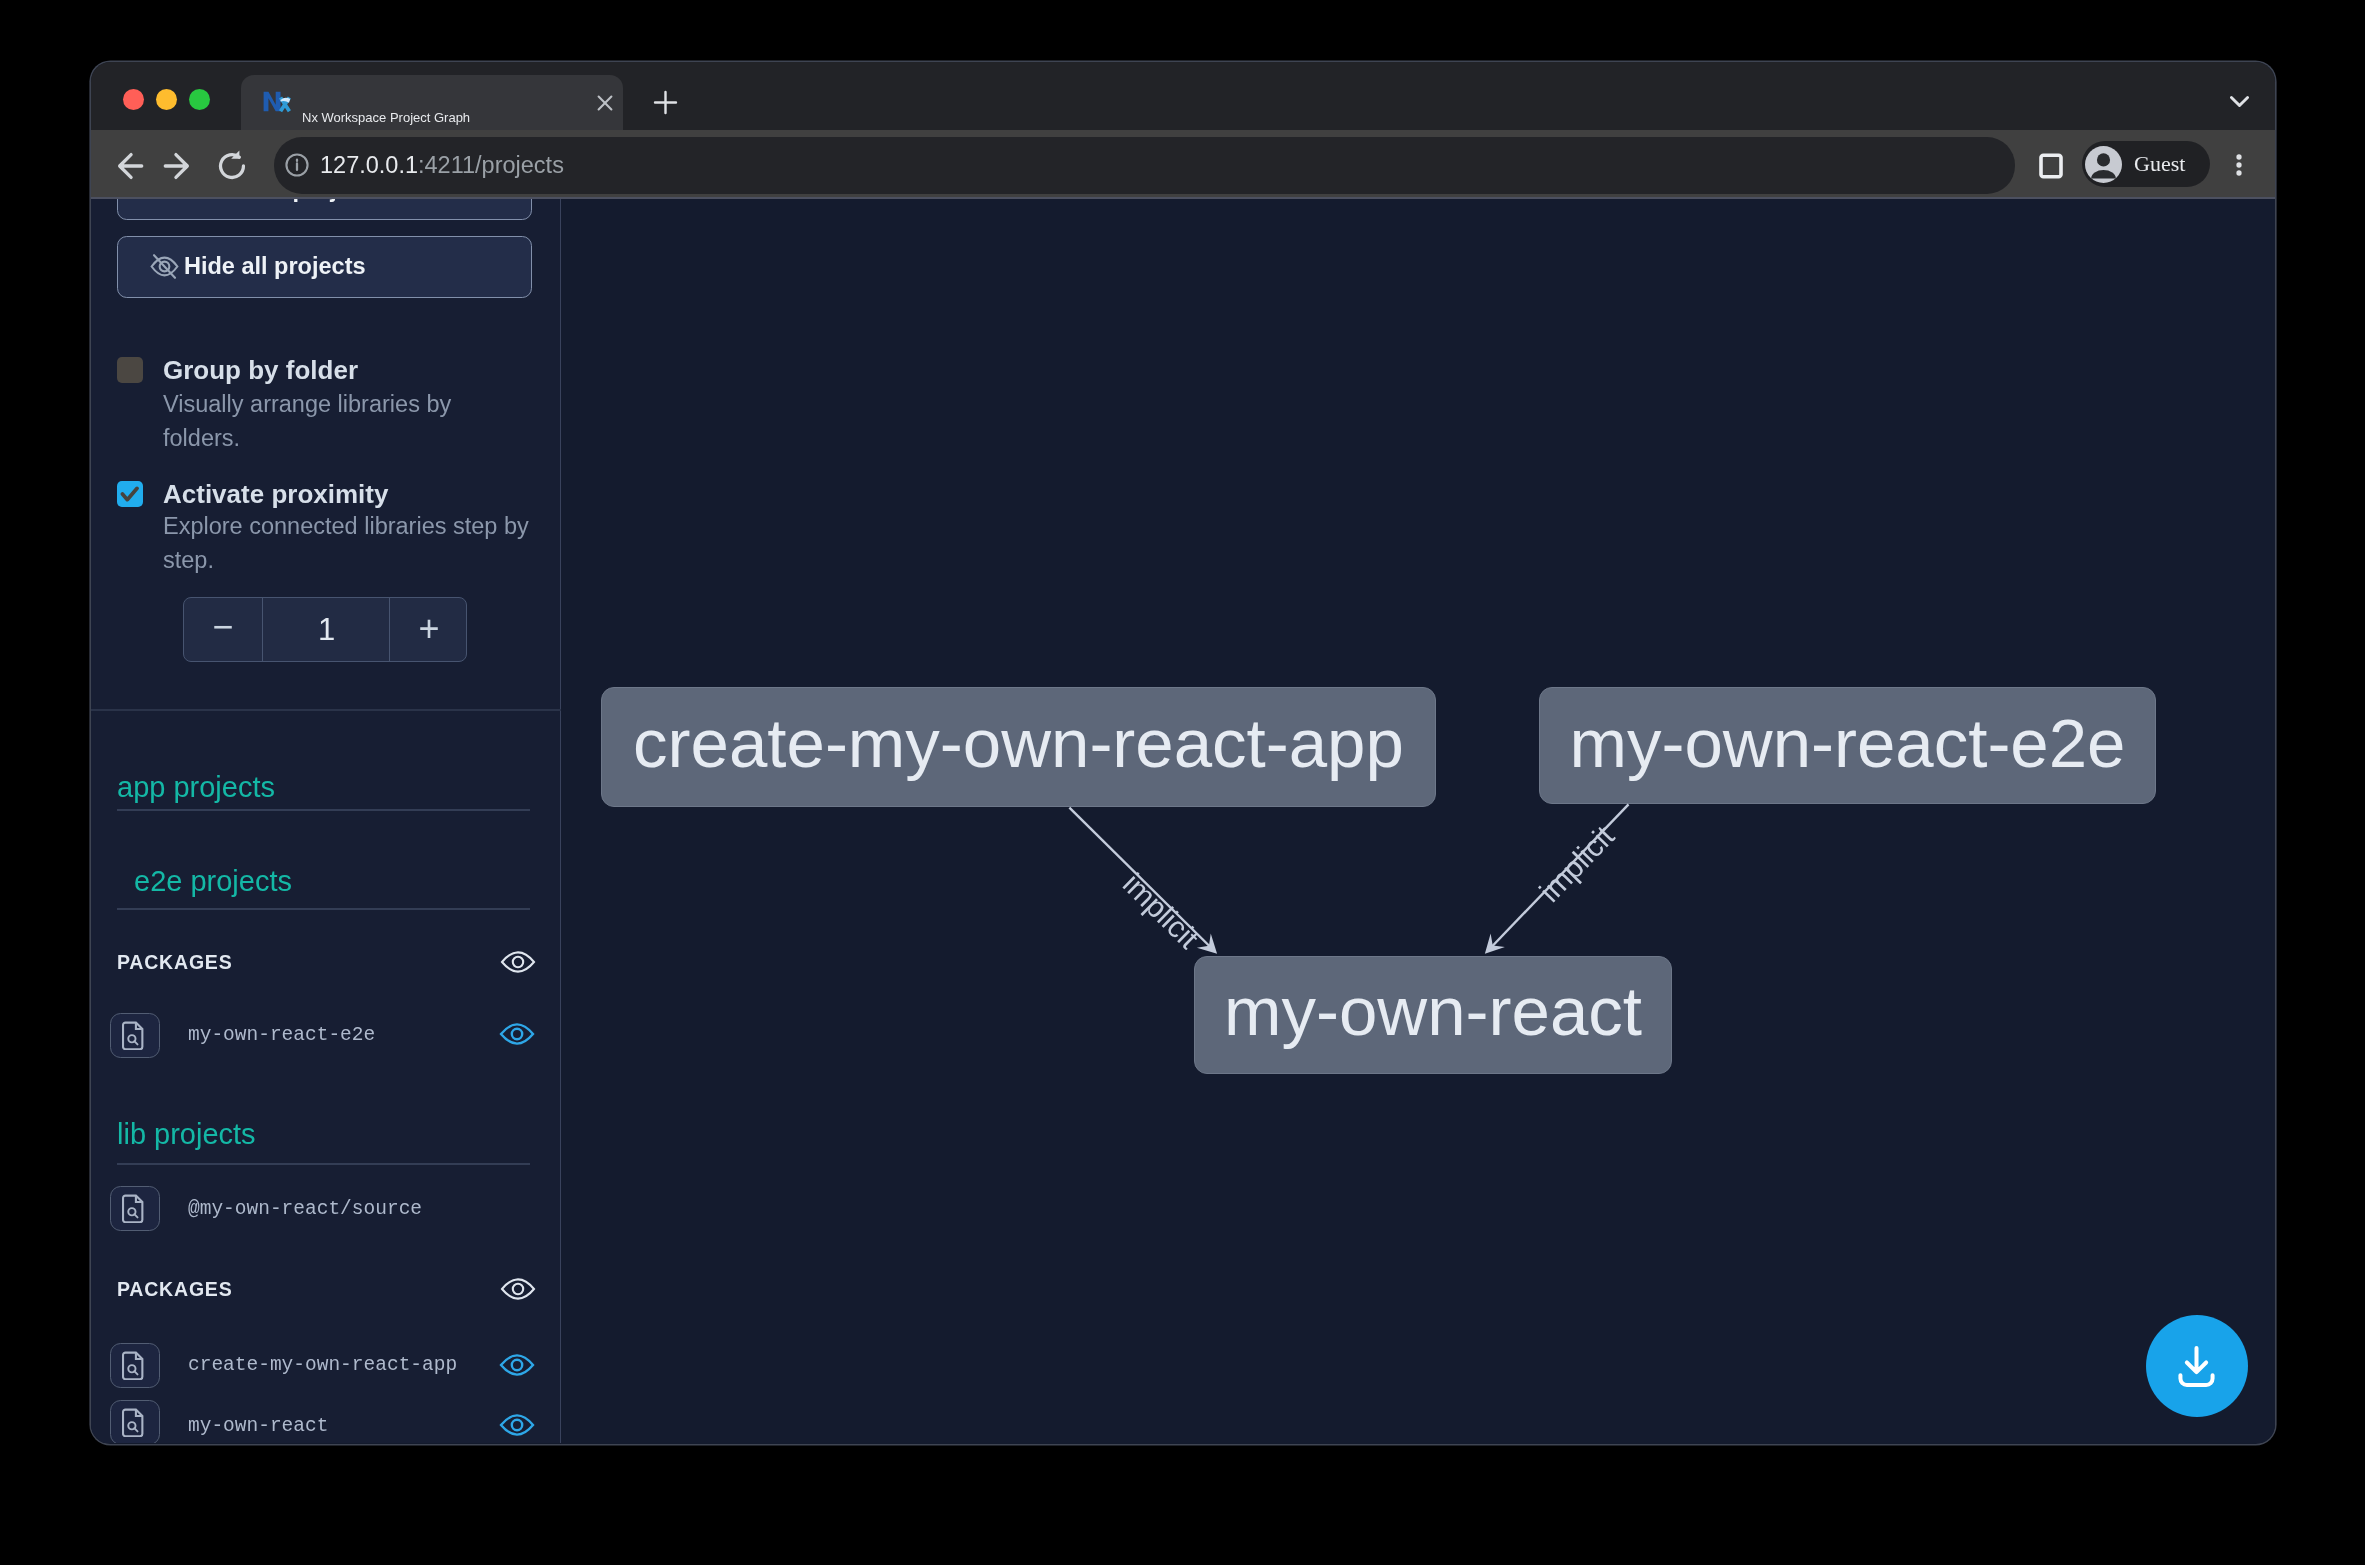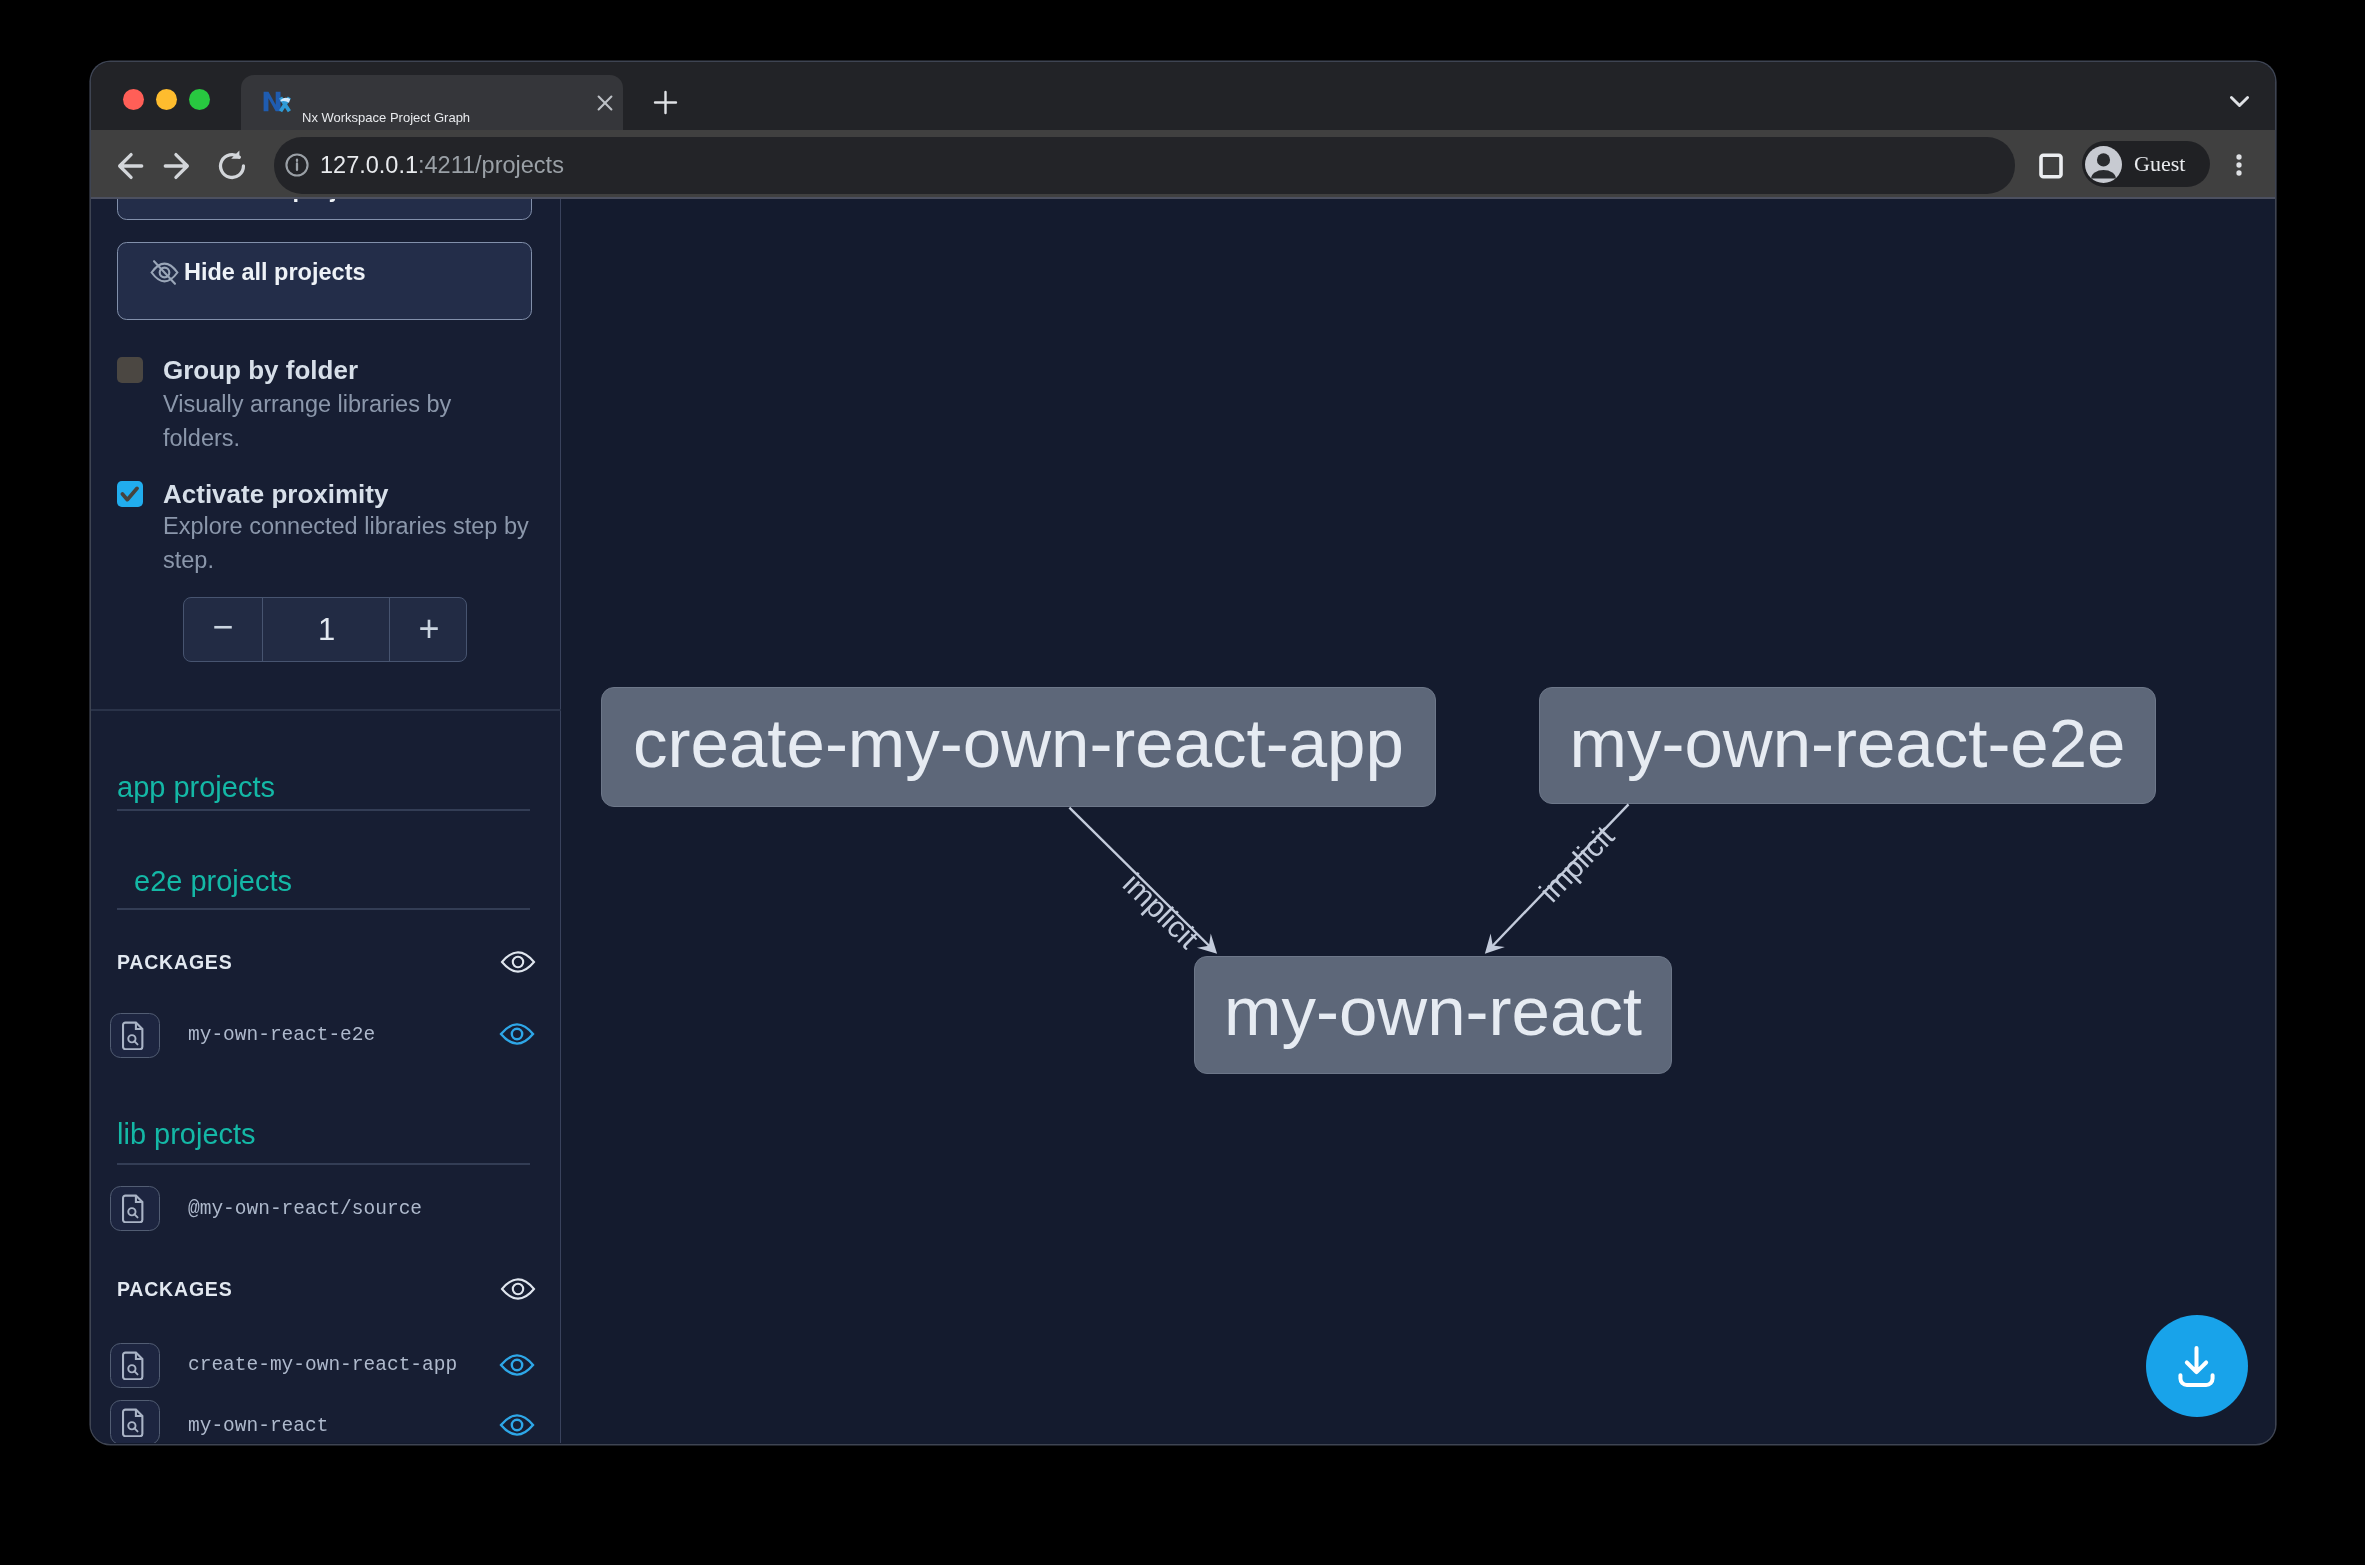--- a/index.html
+++ b/index.html
@@ -122,21 +122,21 @@
 
   <div class="content">
     <div class="sidebar">
       <div class="btn" style="top:-40px; height:61px;">
         <svg class="abs" style="left:32px; top:14.6px;" width="29" height="29" viewBox="0 0 38 36">
           <path d="M3 18 q8 -11 16 -11 q8 0 16 11 q-8 11 -16 11 q-8 0 -16 -11 z" fill="none" stroke="#9aa6b8" stroke-width="2.6"></path>
           <circle cx="19" cy="18" r="6" fill="none" stroke="#9aa6b8" stroke-width="2.6"></circle>
         </svg>
         <div class="btnlabel" style="top:0;">Select all projects</div>
       </div>
-      <div class="btn" style="top:43px; height:78px;">
+      <div class="btn" style="top:37px; height:62px;">
         <svg class="abs" style="left:31px; top:15.4px;" width="31" height="29" viewBox="0 0 38 36">
           <path d="M6 4 L32 32" stroke="#9aa6b8" stroke-width="2.6" stroke-linecap="round"></path>
           <path d="M3 18 q8 -11 16 -11 q8 0 16 11 q-8 11 -16 11 q-8 0 -16 -11 z" fill="none" stroke="#9aa6b8" stroke-width="2.6"></path>
           <circle cx="19" cy="18" r="6" fill="none" stroke="#9aa6b8" stroke-width="2.6"></circle>
         </svg>
         <div class="btnlabel">Hide all projects</div>
       </div>
 
       <div class="cb" style="top:158px; background:#4b4742;"></div>
       <div class="cbt" style="top:157px;">Group by folder</div>

